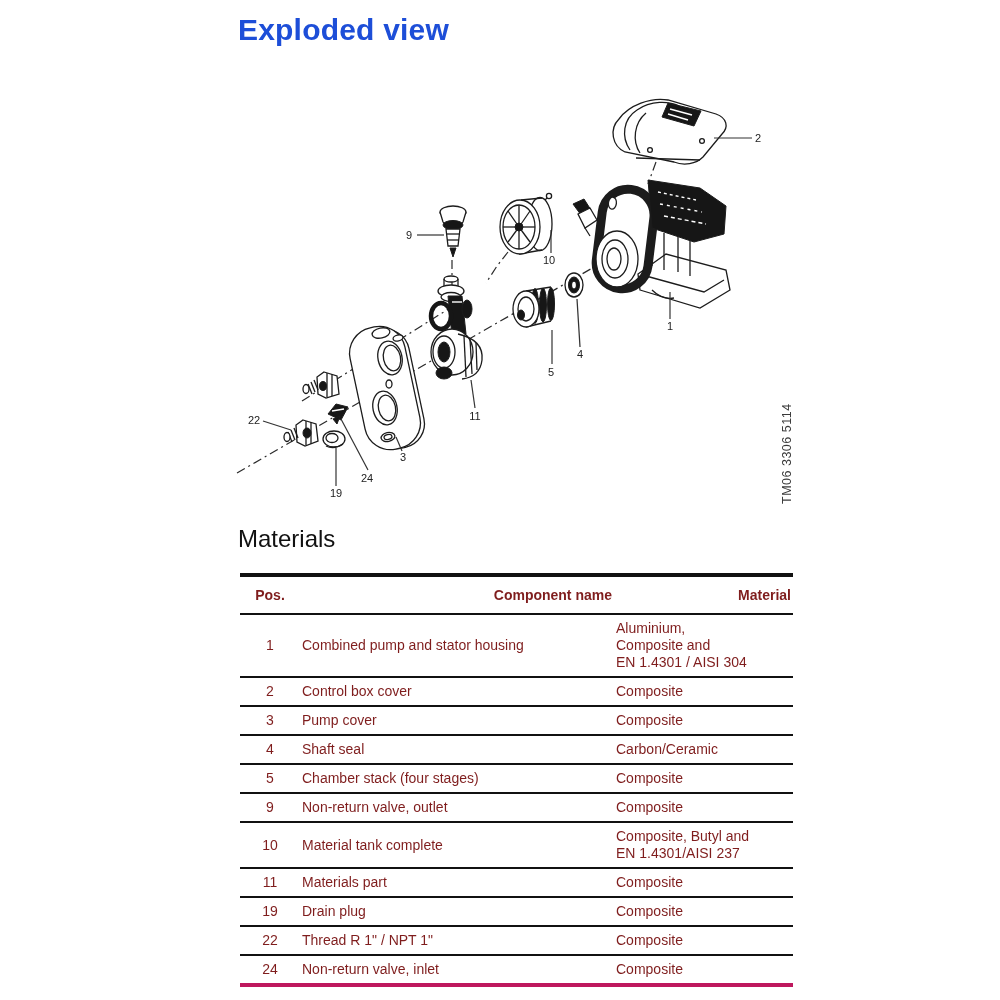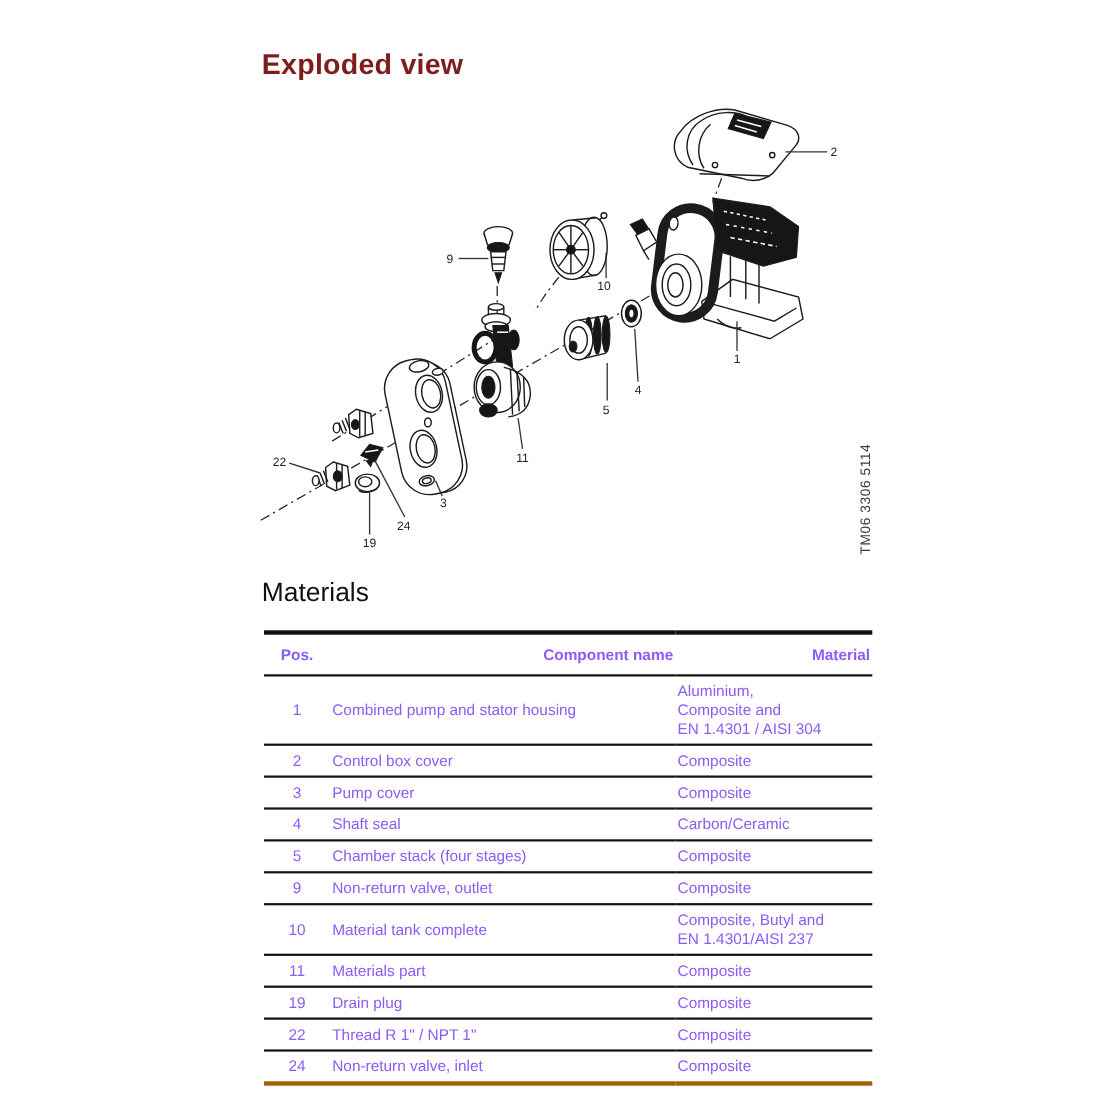--- a/index.html
+++ b/index.html
@@ -3,33 +3,33 @@
 <meta charset="utf-8">
 <style>
   html,body{margin:0;padding:0;background:#ffffff;}
   body{
     width:1000px;height:1000px;position:relative;overflow:hidden;
     font-family:"Liberation Sans","DejaVu Sans",sans-serif;
     color:#1b1b1b;
     -webkit-font-smoothing:antialiased;
   }
   .page-title{
-    position:absolute;left:238px;top:43px;
-    font-size:26px;font-weight:700;letter-spacing:0.2px;color:#7f1d1d;
+    position:absolute;left:238px;top:13px;
+    font-size:30px;font-weight:700;letter-spacing:0.2px;color:#1d4ed8;
   }
   .figure-wrap{position:absolute;left:0;top:0;width:1000px;height:522px;}
   .materials-heading{
     position:absolute;left:238px;top:525px;
     font-size:24px;font-weight:400;color:#111;
   }
   .materials-table{
     position:absolute;left:240px;top:573px;width:553px;
     border-collapse:collapse;table-layout:fixed;
-    font-size:14px;line-height:17px;color:#8b5cf6;
-    border-top:4px solid #111;border-bottom:4px solid #a16207;
+    font-size:14px;line-height:17px;color:#7f1d1d;
+    border-top:4px solid #111;border-bottom:4px solid #be185d;
   }
   .materials-table th{
     font-weight:700;text-align:right;vertical-align:middle;
     padding:10px 2px 9px 2px;border-bottom:2px solid #111;font-size:14px;
   }
   .materials-table td{
     vertical-align:middle;padding:5px 2px;border-bottom:2px solid #111;
   }
   .materials-table tr:last-child td{border-bottom:none;}
   .col-pos{width:60px;}

